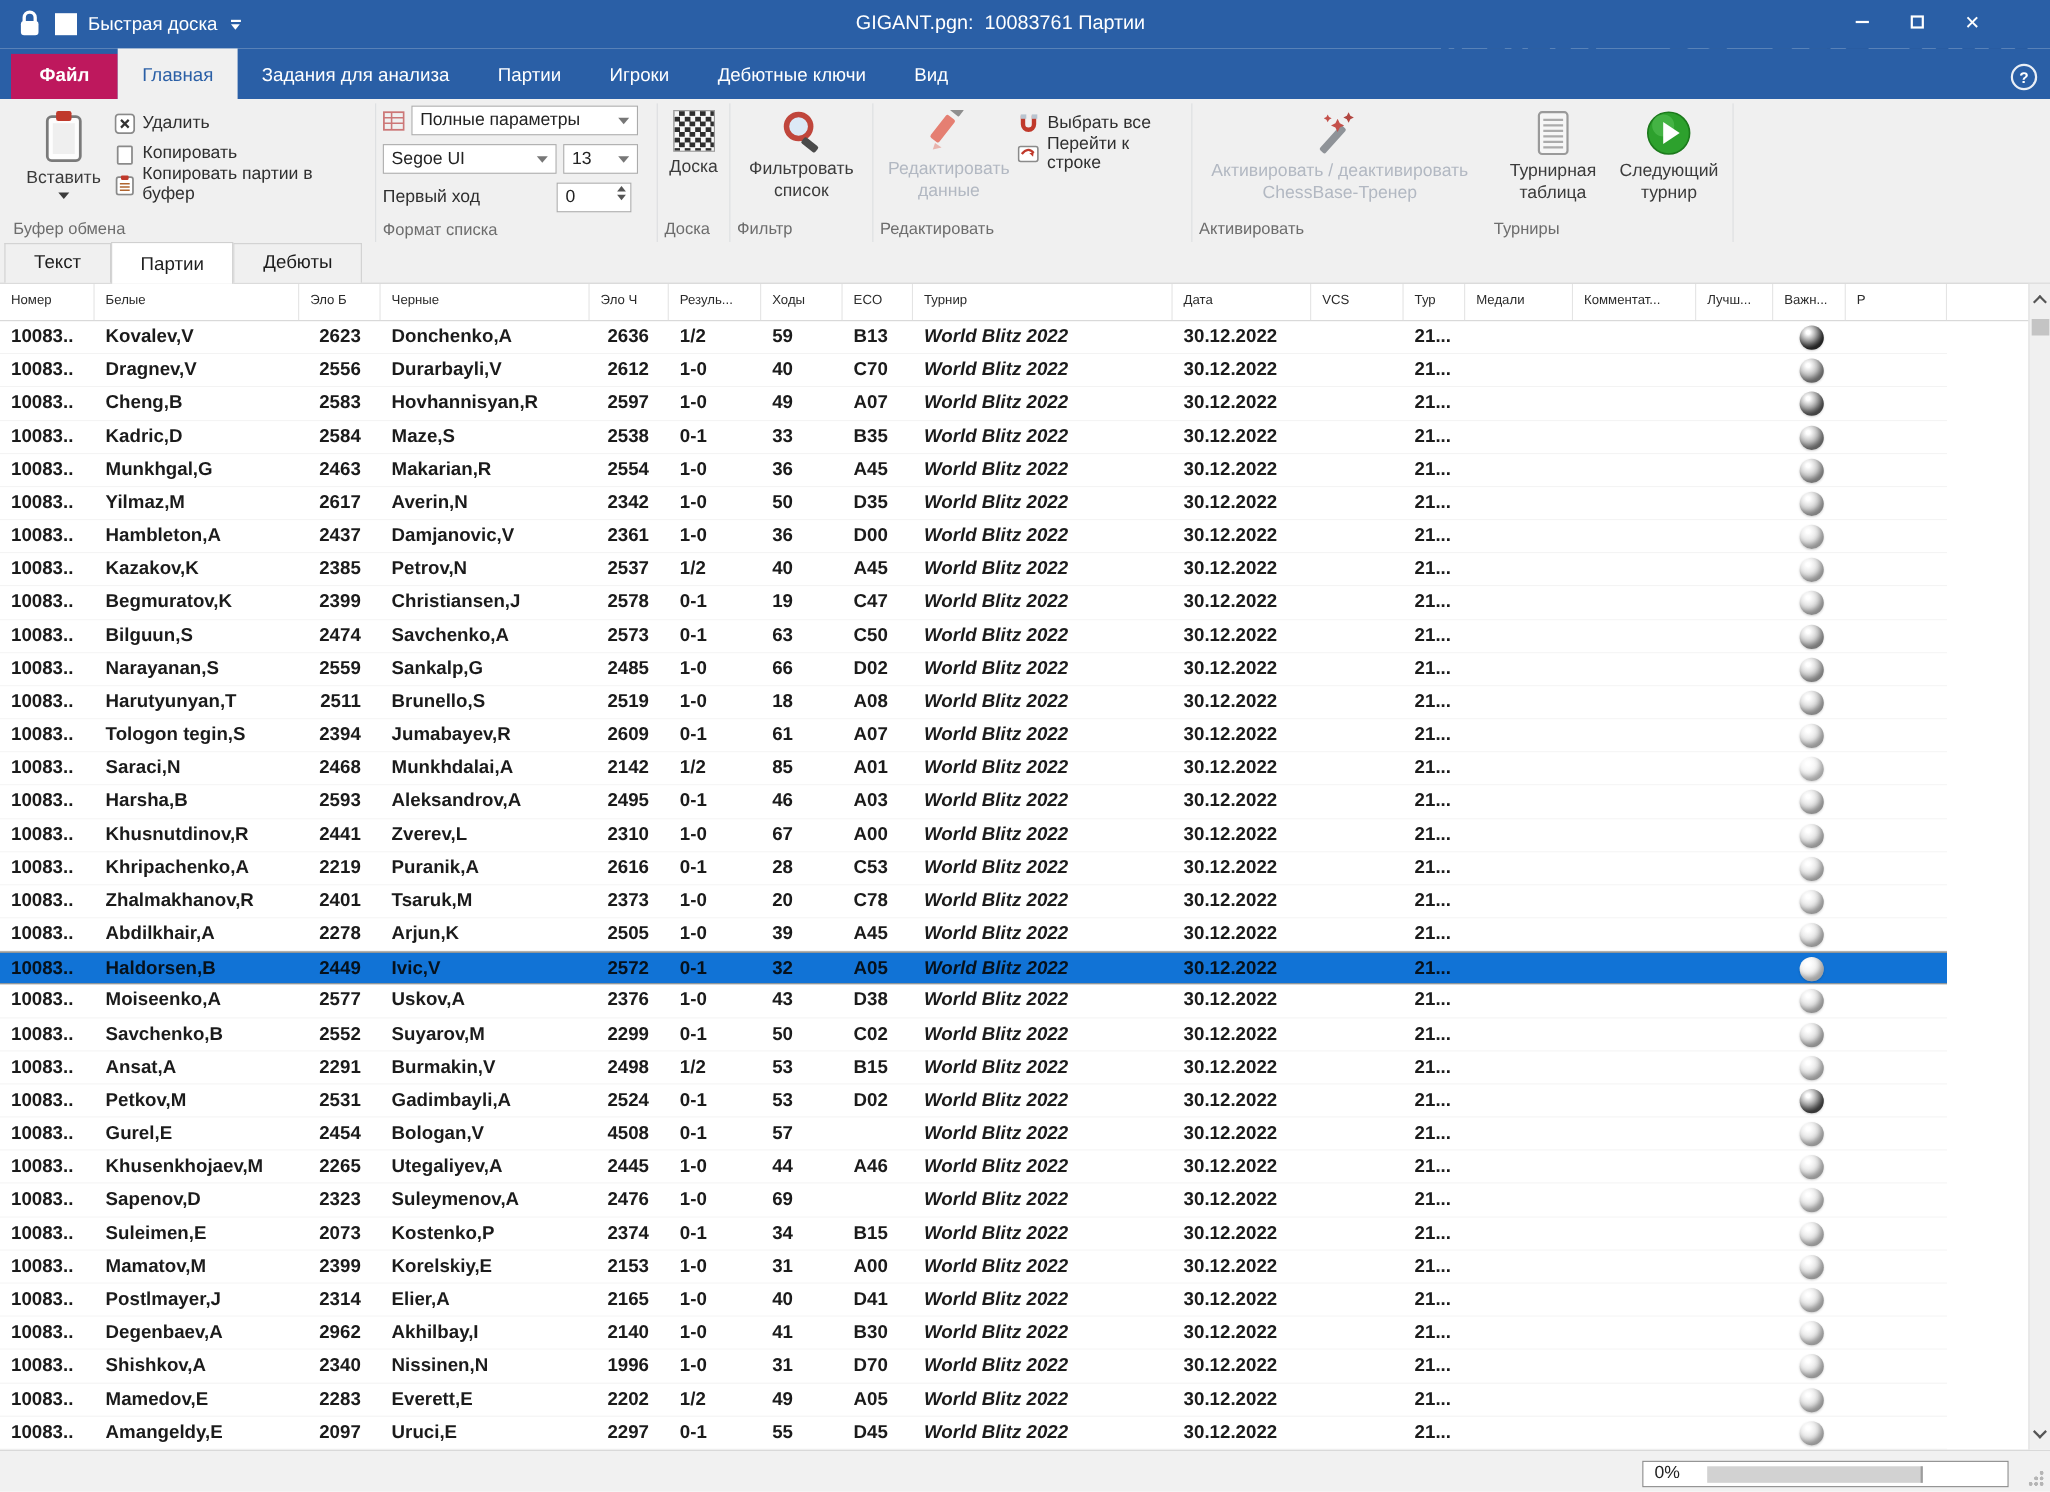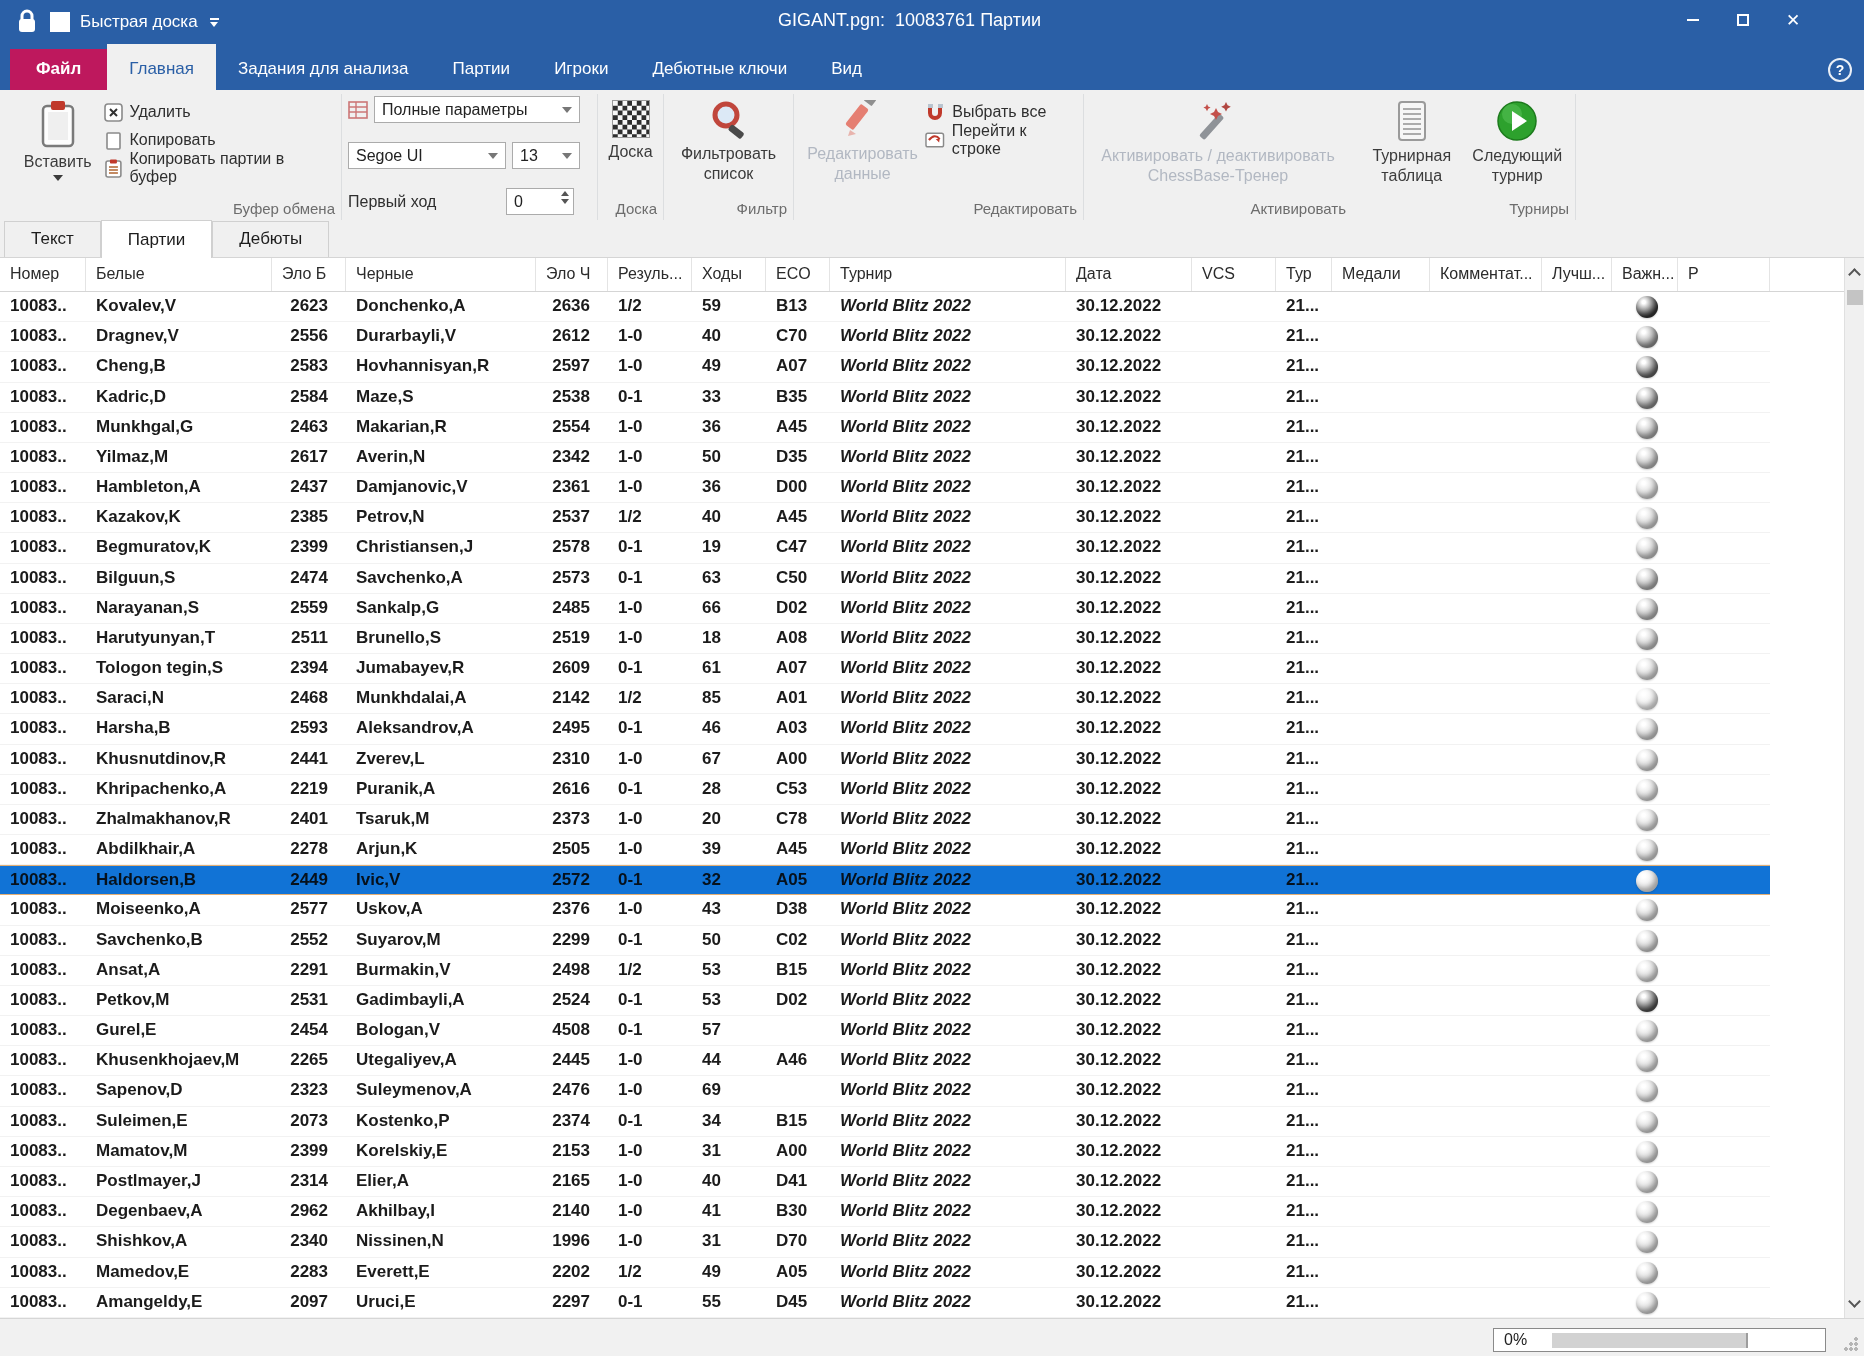--- a/index.html
+++ b/index.html
@@ -38,46 +38,46 @@
   .tabrow { position:relative; height:46px; background:#2a5fa6; display:flex; align-items:flex-end; z-index:4; }
   .rtab { padding:16px 22px 11px 22px; font-size:17px; color:#fff; cursor:pointer; white-space:nowrap; }
   .rtab.file { background:#be185d; font-weight:bold; padding:10px 26px 11px 26px; margin-left:10px; }
   .rtab.active { background:#f0f0f0; color:#2a5fa6; }
   .help-btn { position:absolute; right:12px; bottom:8px; width:24px; height:24px; border:2px solid rgba(255,255,255,0.9); border-radius:50%; color:#fff; font-size:14px; font-weight:bold; display:flex; align-items:center; justify-content:center; z-index:9; }
 
   
   .ribbon { position:relative; height:130px; background:#f0f0f0; display:flex; padding:4px 0 0 6px; z-index:3; }
   .rgroup { position:relative; display:flex; flex-direction:column; border-right:1px solid #dcdee0; padding:2px 6px 0 6px; }
   .rgroup-content { flex:1; display:flex; align-items:flex-start; }
-  .rgroup-label { height:20px; text-align:right; font-size:15px; color:#6d6d6d; line-height:18px; }
+  .rgroup-label { height:20px; text-align:left; font-size:15px; color:#6d6d6d; line-height:18px; }
   .bigbtn { display:flex; flex-direction:column; align-items:center; justify-content:flex-start; padding:4px 6px; cursor:pointer; }
   .bigbtn .blabel { font-size:16px; color:#3b3b3b; text-align:center; line-height:20px; margin-top:4px; white-space:pre-line; }
   .bigbtn.disabled .blabel { color:#b2b8c2; }
   .smallstack { display:flex; flex-direction:column; gap:4px; padding-top:4px; }
   .smallbtn { display:flex; align-items:center; gap:7px; font-size:16px; color:#2f2f2f; cursor:pointer; height:24px; }
   .combo { background:#fff; border:1px solid #ababab; height:27px; display:flex; align-items:center; font-size:16px; color:#222; padding-left:7px; position:relative; cursor:pointer; }
   .combo .arrow { position:absolute; right:7px; width:0; height:0; border-left:5px solid transparent; border-right:5px solid transparent; border-top:6px solid #777; }
   .spin { background:#fff; border:1px solid #ababab; height:27px; display:flex; align-items:center; font-size:16px; color:#222; padding-left:7px; position:relative; }
   .spin .arrows { position:absolute; right:4px; top:2px; display:flex; flex-direction:column; gap:3px; }
   .spin .up { width:0;height:0;border-left:4px solid transparent;border-right:4px solid transparent;border-bottom:5px solid #555; }
   .spin .dn { width:0;height:0;border-left:4px solid transparent;border-right:4px solid transparent;border-top:5px solid #555; }
-  .fmt-row { display:flex; align-items:center; gap:6px; margin-bottom:19px; }
+  .fmt-row { display:flex; align-items:center; gap:6px; margin-bottom:8px; }
   .checkerboard { width:38px; height:38px; border:1px solid #9a9a9a;
     background:repeating-conic-gradient(#2e2e2e 0 25%, #f7f7f7 0 50%); background-size:9.5px 9.5px; }
   .paste-tri { width:0; height:0; border-left:5px solid transparent; border-right:5px solid transparent; border-top:6px solid #3b3b3b; margin-top:3px; }
 
   
   .viewtabs { height:38px; background:#f0f0f0; display:flex; align-items:flex-end; padding-left:4px; border-bottom:1px solid #d5d5d5; position:relative; z-index:3; }
   .vtab { padding:7px 26px 8px 26px; font-size:17px; color:#1d1d1d; background:#f0f0f0; border:1px solid #d0d0d0; border-bottom:none; cursor:pointer; }
   .vtab.active { background:#fff; position:relative; top:1px; padding-top:9px; }
 
   
   .tablewrap { position:relative; height:1060px; background:#fff; }
   .thead { display:flex; height:34px; border-bottom:1px solid #d5d5d5; background:#fff; position:relative; z-index:2; }
-  .hcell { border-right:1px solid #e4e4e4; font-size:16px; color:#2b2b2b; padding:7px 0 0 10px; white-space:nowrap; overflow:hidden; cursor:pointer; }
+  .hcell { border-right:1px solid #e4e4e4; font-size:12px; color:#2b2b2b; padding:7px 0 0 10px; white-space:nowrap; overflow:hidden; cursor:pointer; }
   .tbody { position:relative; overflow:hidden; height:1026px; }
   .trow { display:flex; height:30.18px; border-bottom:1px solid #f2f2f2; width:1770px; background:#fff; cursor:pointer; }
   .cell { font-size:17px; font-weight:600; color:#1b1b1b; padding:4px 0 0 10px; white-space:nowrap; overflow:hidden; }
   .cell.num { text-align:right; padding-right:18px; padding-left:0; }
   .cell.res { font-weight:700; }
   .cell.trn { font-style:italic; }
   .trow.sel { background:#1173d6; border-top:1px solid #e2ae74; border-bottom:1px solid #e2ae74; }
   .trow.sel .cell { color:#06111c; }
   .c0{width:86px}.c1{width:186px}.c2{width:74px}.c3{width:190px}.c4{width:72px}.c5{width:84px}.c6{width:74px}.c7{width:64px}.c8{width:236px}.c9{width:126px}.c10{width:84px}.c11{width:56px}.c12{width:98px}.c13{width:112px}.c14{width:70px}.c15{width:66px}.c16{width:92px}
   .orb { display:block; width:22px; height:22px; border-radius:50%; margin:2px 0 0 14px;

